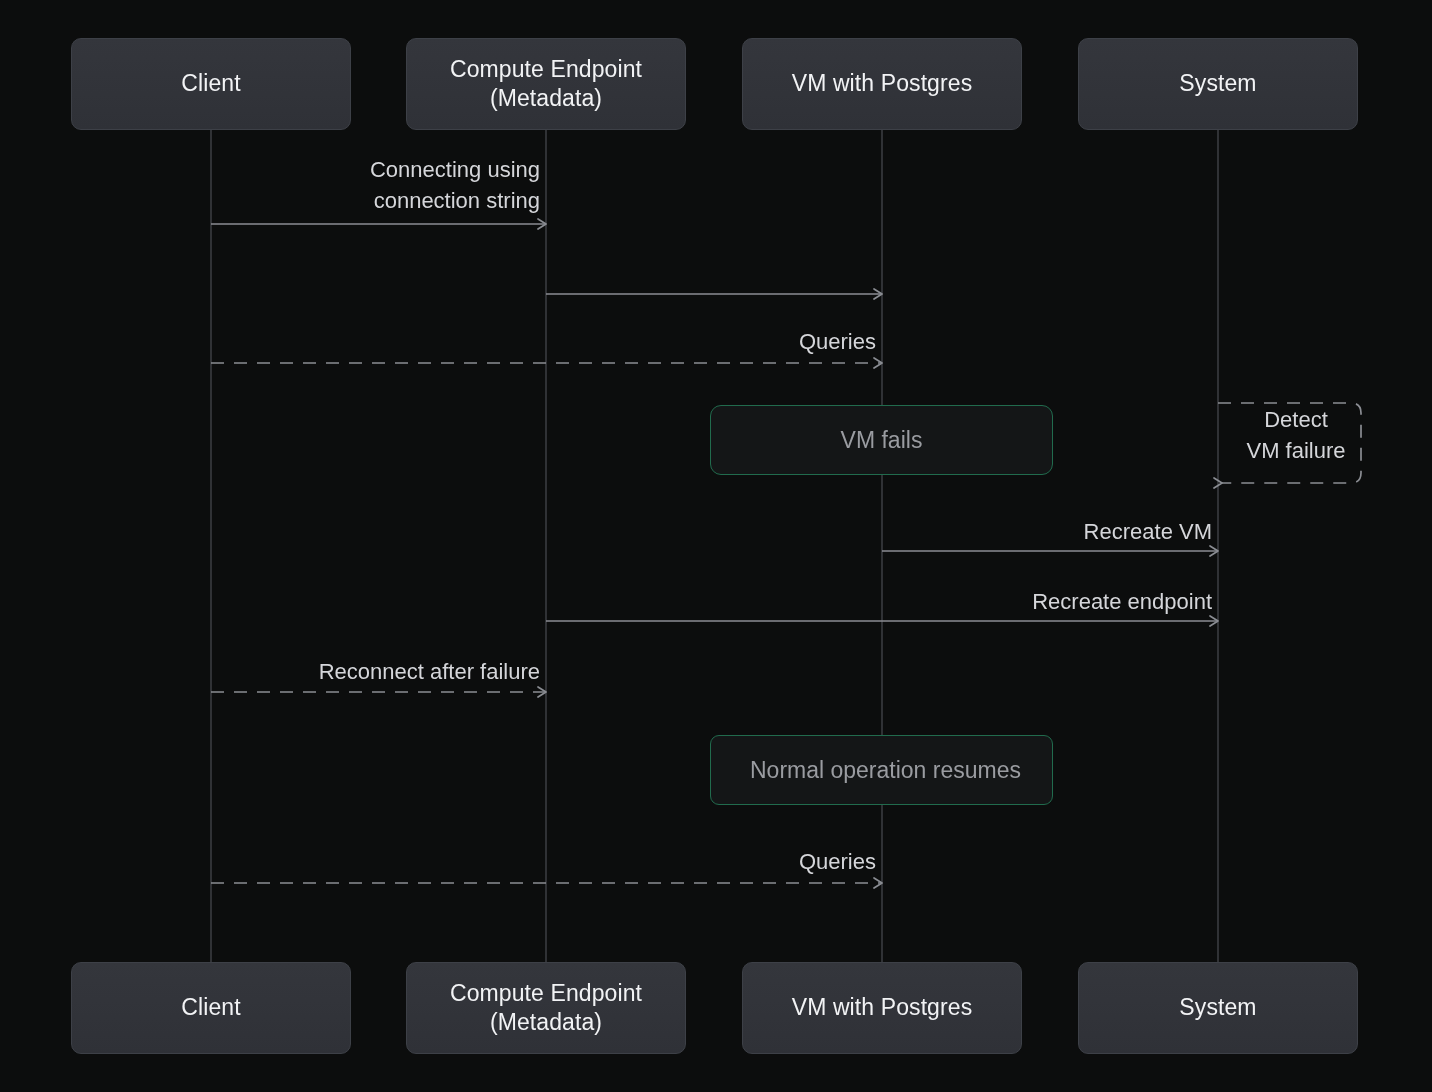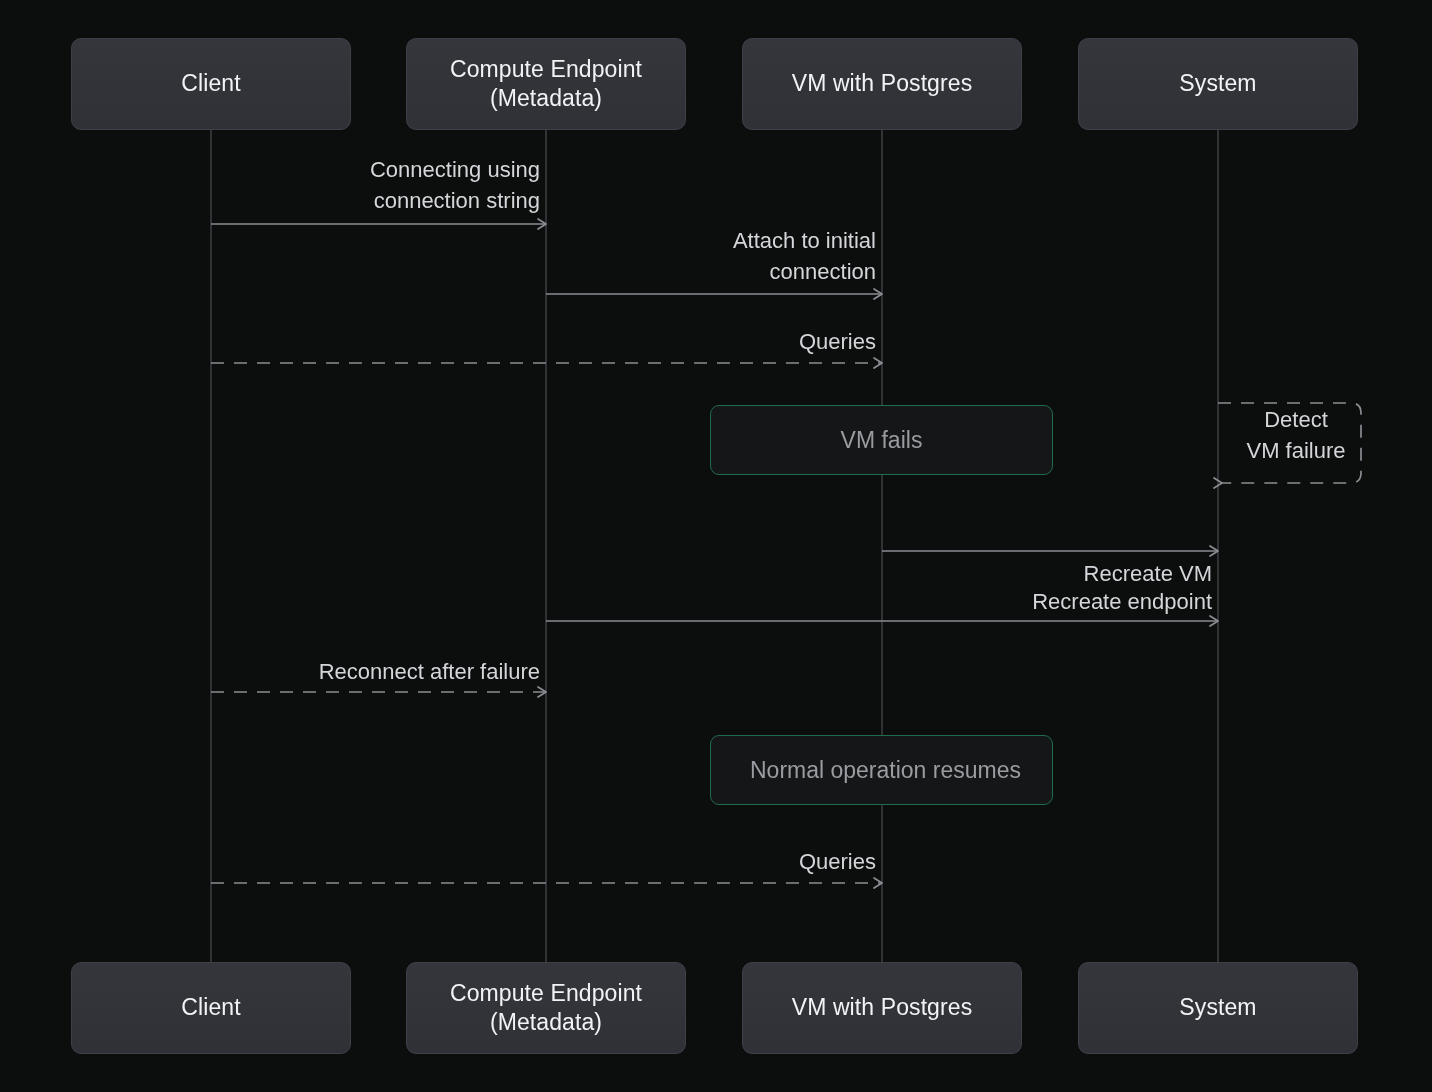--- a/index.html
+++ b/index.html
@@ -130,26 +130,24 @@
   <div class="participant-box" style="left:1078px; top:38px; width:280px; height:92px;">System</div>
 
   <div class="participant-box" style="left:71px; top:962px; width:280px; height:92px;">Client</div>
   <div class="participant-box" style="left:406px; top:962px; width:280px; height:92px;">Compute Endpoint
 (Metadata)</div>
   <div class="participant-box" style="left:742px; top:962px; width:280px; height:92px;">VM with Postgres</div>
   <div class="participant-box" style="left:1078px; top:962px; width:280px; height:92px;">System</div>
 
   <div class="msg-label" style="left:218px; top:155px; width:322px;">Connecting using
 connection string</div>
-  <div class="msg-label" style="left:554px; top:226px; width:322px;">Attach to initial
-connection</div>
   <div class="msg-label" style="left:218px; top:327px; width:658px;">Queries</div>
-  <div class="msg-label" style="left:890px; top:517px; width:322px;margin-top:42px;">Recreate VM</div>
+  <div class="msg-label" style="left:890px; top:517px; width:322px;">Recreate VM</div>
   <div class="msg-label" style="left:554px; top:587px; width:658px;">Recreate endpoint</div>
   <div class="msg-label" style="left:218px; top:657px; width:322px;">Reconnect after failure</div>
   <div class="msg-label" style="left:218px; top:847px; width:658px;">Queries</div>
 
   <div class="selfmsg-label" style="left:1226px; top:405px; width:140px;">Detect
 VM failure</div>
 
-  <div class="note-box" style="left:710px; top:405px; width:343px; height:70px;">VM fails</div>
+  <div class="note-box" style="left:710px; top:405px; width:343px; height:70px;border-radius:11px;">VM fails</div>
   <div class="note-box" style="left:710px; top:735px; width:343px; height:70px;padding-left:20px;">Normal operation resumes</div>
 </div>
 
 </body></html>

